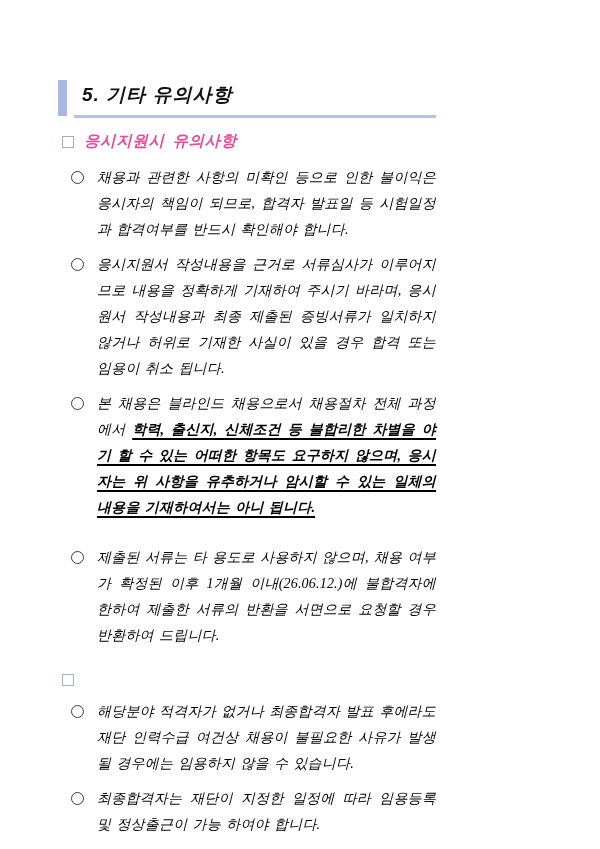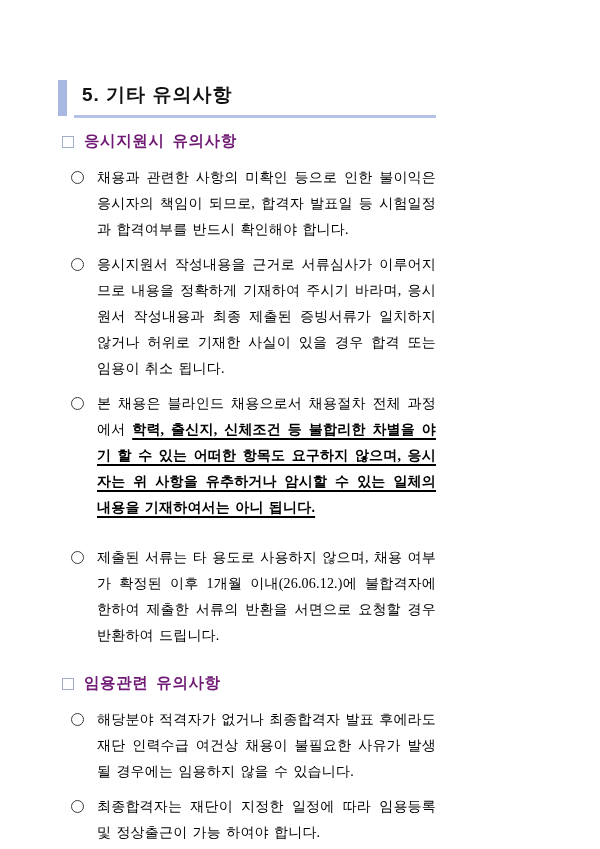--- a/index.html
+++ b/index.html
@@ -8,20 +8,21 @@
     width: 600px;
     height: 849px;
     overflow: hidden;
     font-family: "Liberation Serif", "DejaVu Serif", serif;
     color: #1d1d1d;
   }
   .page {
     width: 496px;
     height: 849px;
     padding: 80px 60px 0 58px;
+    font-style: italic;
   }
 
   
   .title-row {
     display: flex;
     align-items: flex-start;
     margin-bottom: 13px;
   }
   .title-bar {
     width: 9px;
@@ -45,21 +46,21 @@
 
   
   .section { margin-top: 0; }
   .section + .section { margin-top: 24px; }
   .section-heading {
     display: flex;
     align-items: baseline;
     margin: 0 0 13px 4px;
     font-family: "Liberation Sans", "DejaVu Sans", sans-serif;
     font-weight: 700;
-    color: #701a75;
+    color: #ec4899;
   }
   .square-marker {
     width: 12px;
     height: 12px;
     border: 1.5px solid #9fafca;
     background: #fff;
     flex: 0 0 auto;
     margin-right: 10px;
     align-self: center;
     margin-top: 1px;
@@ -144,21 +145,20 @@
       <div class="bullet">
         <span class="circle-marker"></span>
         <span>제출된 서류는 타 용도로 사용하지 않으며, 채용 여부가 확정된 이후 1개월 이내(26.06.12.)에 불합격자에 한하여 제출한 서류의 반환을 서면으로 요청할 경우 반환하여 드립니다.</span>
       </div>
     </div>
   </div>
 
   <div class="section">
     <div class="section-heading">
       <span class="square-marker"></span>
-      <span class="heading-text">임용관련 유의사항</span>
     </div>
     <div class="section-body">
       <div class="bullet">
         <span class="circle-marker"></span>
         <span>해당분야 적격자가 없거나 최종합격자 발표 후에라도 재단 인력수급 여건상 채용이 불필요한 사유가 발생 될 경우에는 임용하지 않을 수 있습니다.</span>
       </div>
       <div class="bullet">
         <span class="circle-marker"></span>
         <span>최종합격자는 재단이 지정한 일정에 따라 임용등록 및 정상출근이 가능 하여야 합니다.</span>
       </div>

